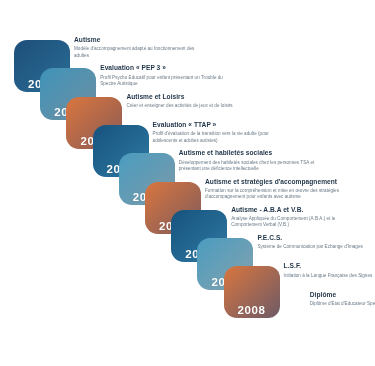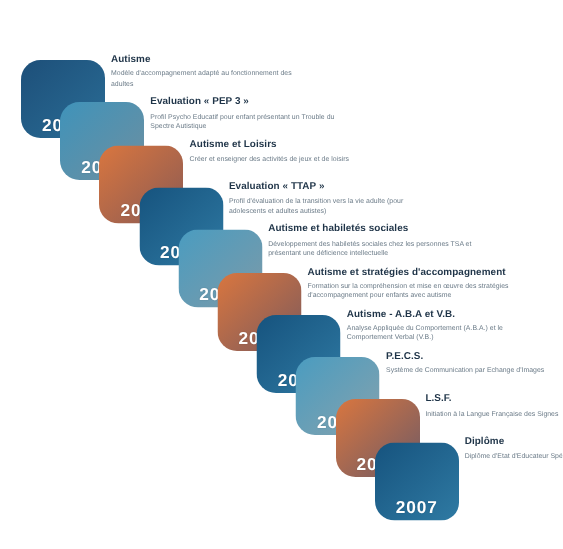--- a/index.html
+++ b/index.html
@@ -202,29 +202,17 @@
           </linearGradient>
         </defs>
         <path d="M13 0 H44 A12 12 0 0 1 56 12 V40 A12 12 0 0 1 44 52 H13 A13 13 0 0 1 0 39 V13 A13 13 0 0 1 13 0 Z" fill="url(#g8)"></path>
       </svg>
       <div class="year">2008</div>
     </div>
     <div class="entry" style="left: 283.6px; top: 262.4px;">
       <p class="title">L.S.F.</p>
       <p class="desc">Initiation à la Langue Française des Signes</p>
     </div>
-    <div class="step" style="left: 249.8px; top: 294.7px;">
-      <svg class="ribbon" viewBox="0 0 56 52" width="56" height="52">
-        <defs>
-          <linearGradient id="g9" x1="0" y1="0" x2="1" y2="1">
-            <stop offset="0%" stop-color="#16537e"></stop>
-            <stop offset="100%" stop-color="#2f7aa3"></stop>
-          </linearGradient>
-        </defs>
-        <path d="M13 0 H44 A12 12 0 0 1 56 12 V40 A12 12 0 0 1 44 52 H13 A13 13 0 0 1 0 39 V13 A13 13 0 0 1 13 0 Z" fill="url(#g9)"></path>
-      </svg>
-      <div class="year">2007</div>
-    </div>
     <div class="entry" style="left: 309.8px; top: 290.7px;">
       <p class="title">Diplôme</p>
       <p class="desc">Diplôme d'Etat d'Educateur Spécialisé</p>
     </div>
   </div>
 
 </body></html>

